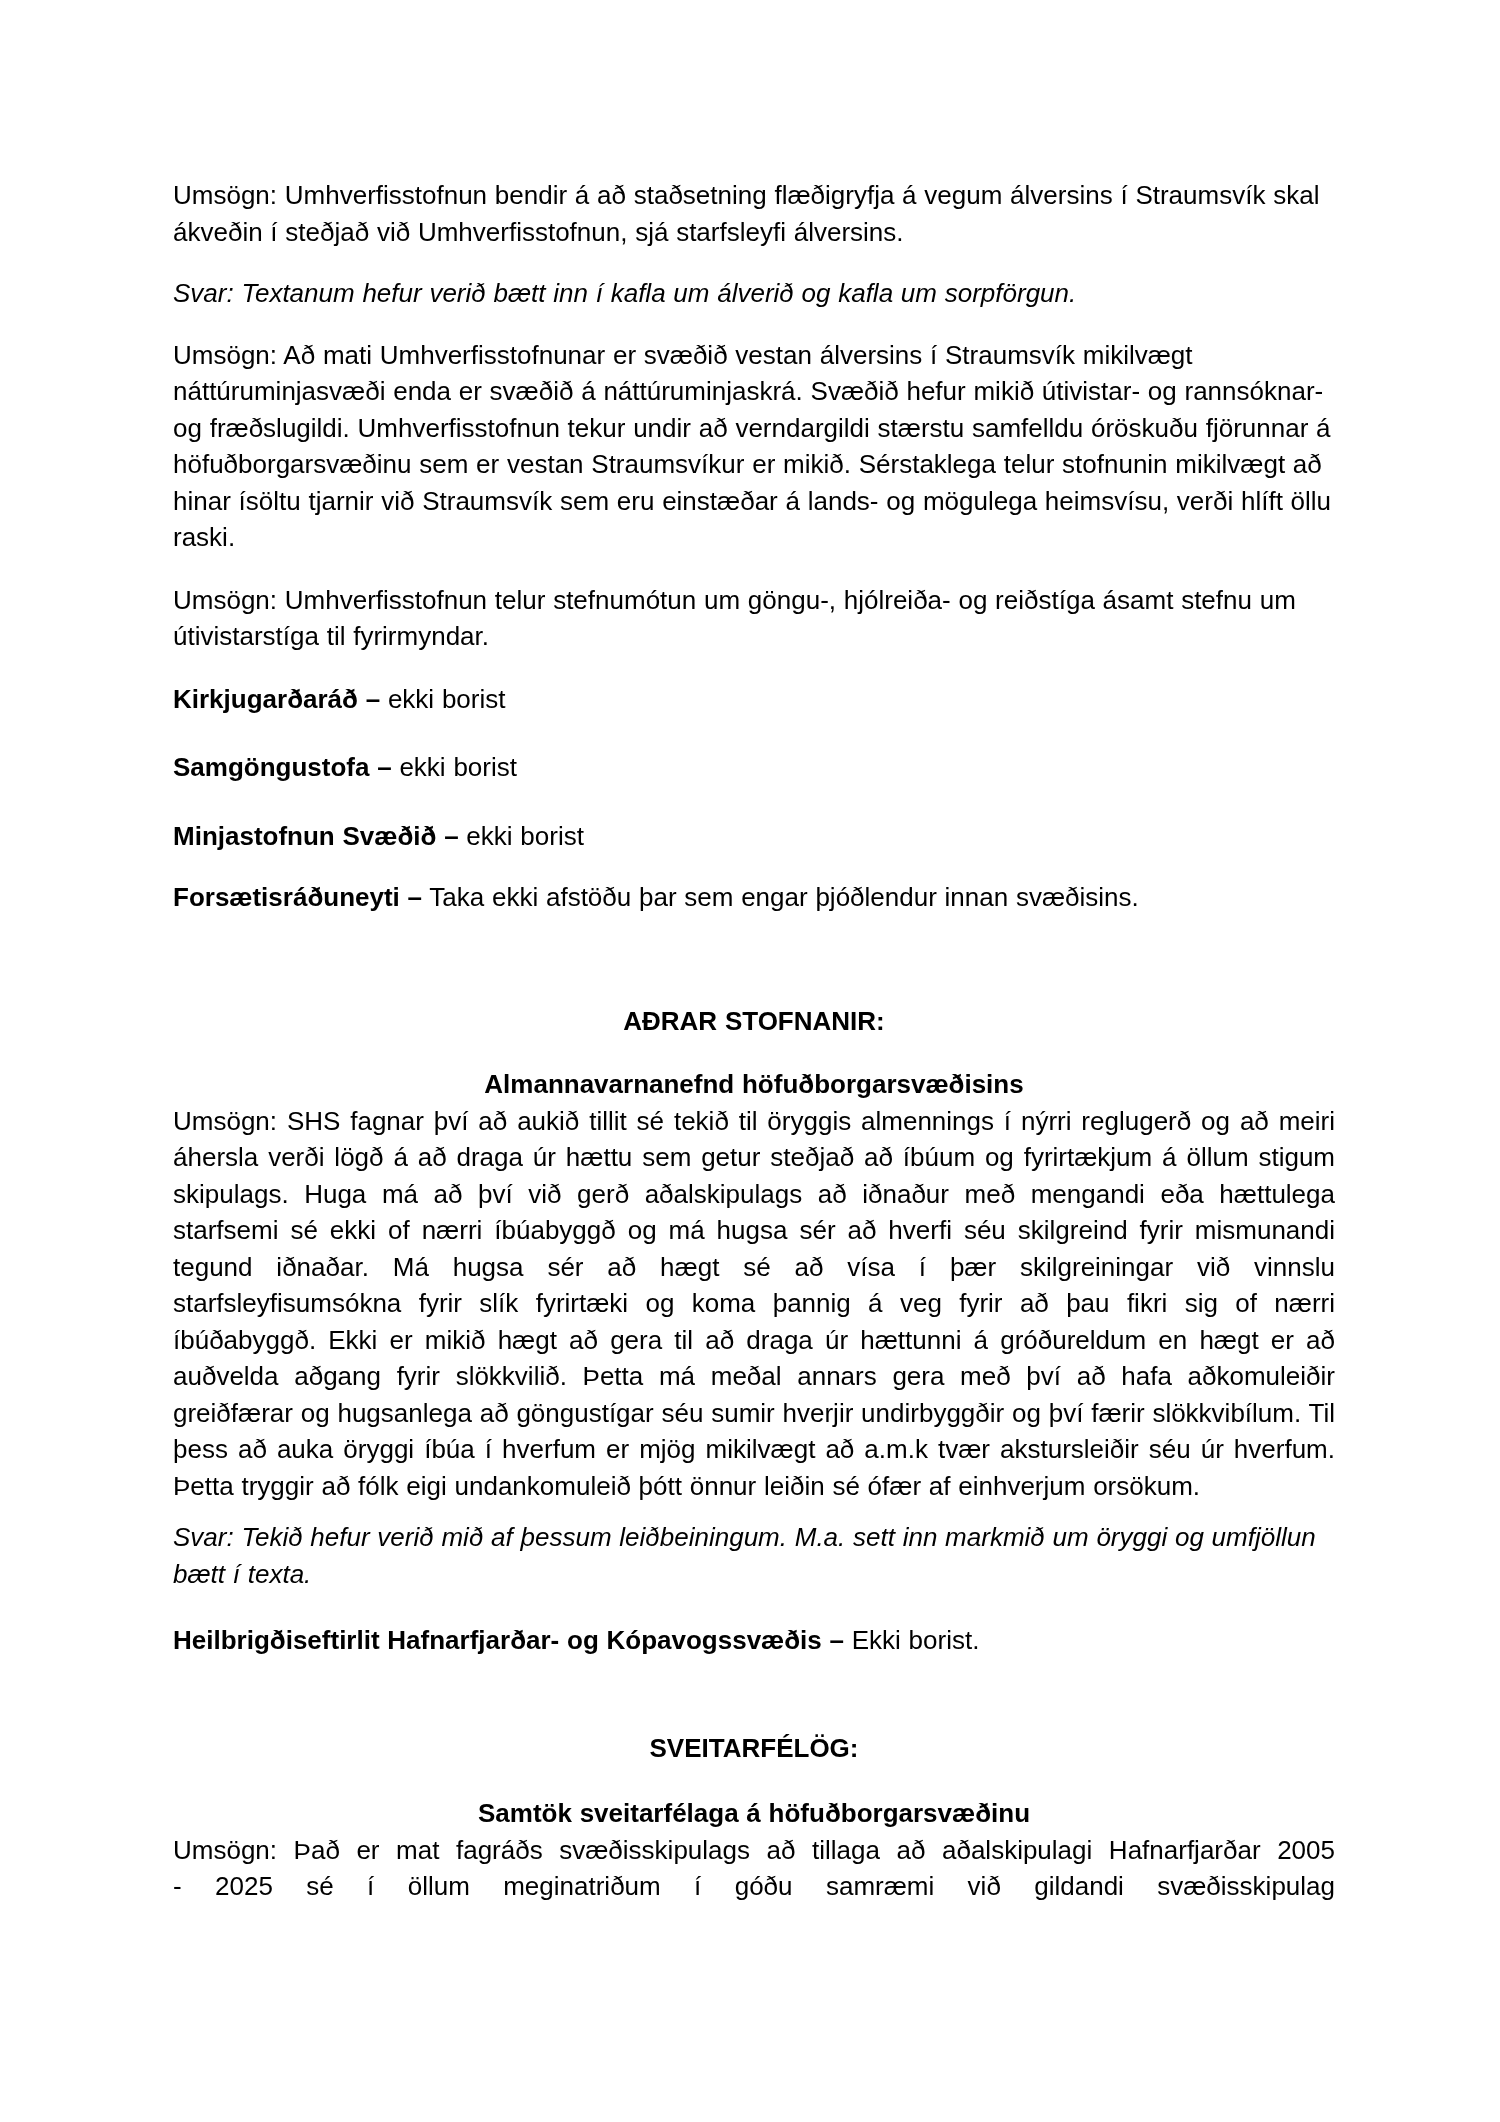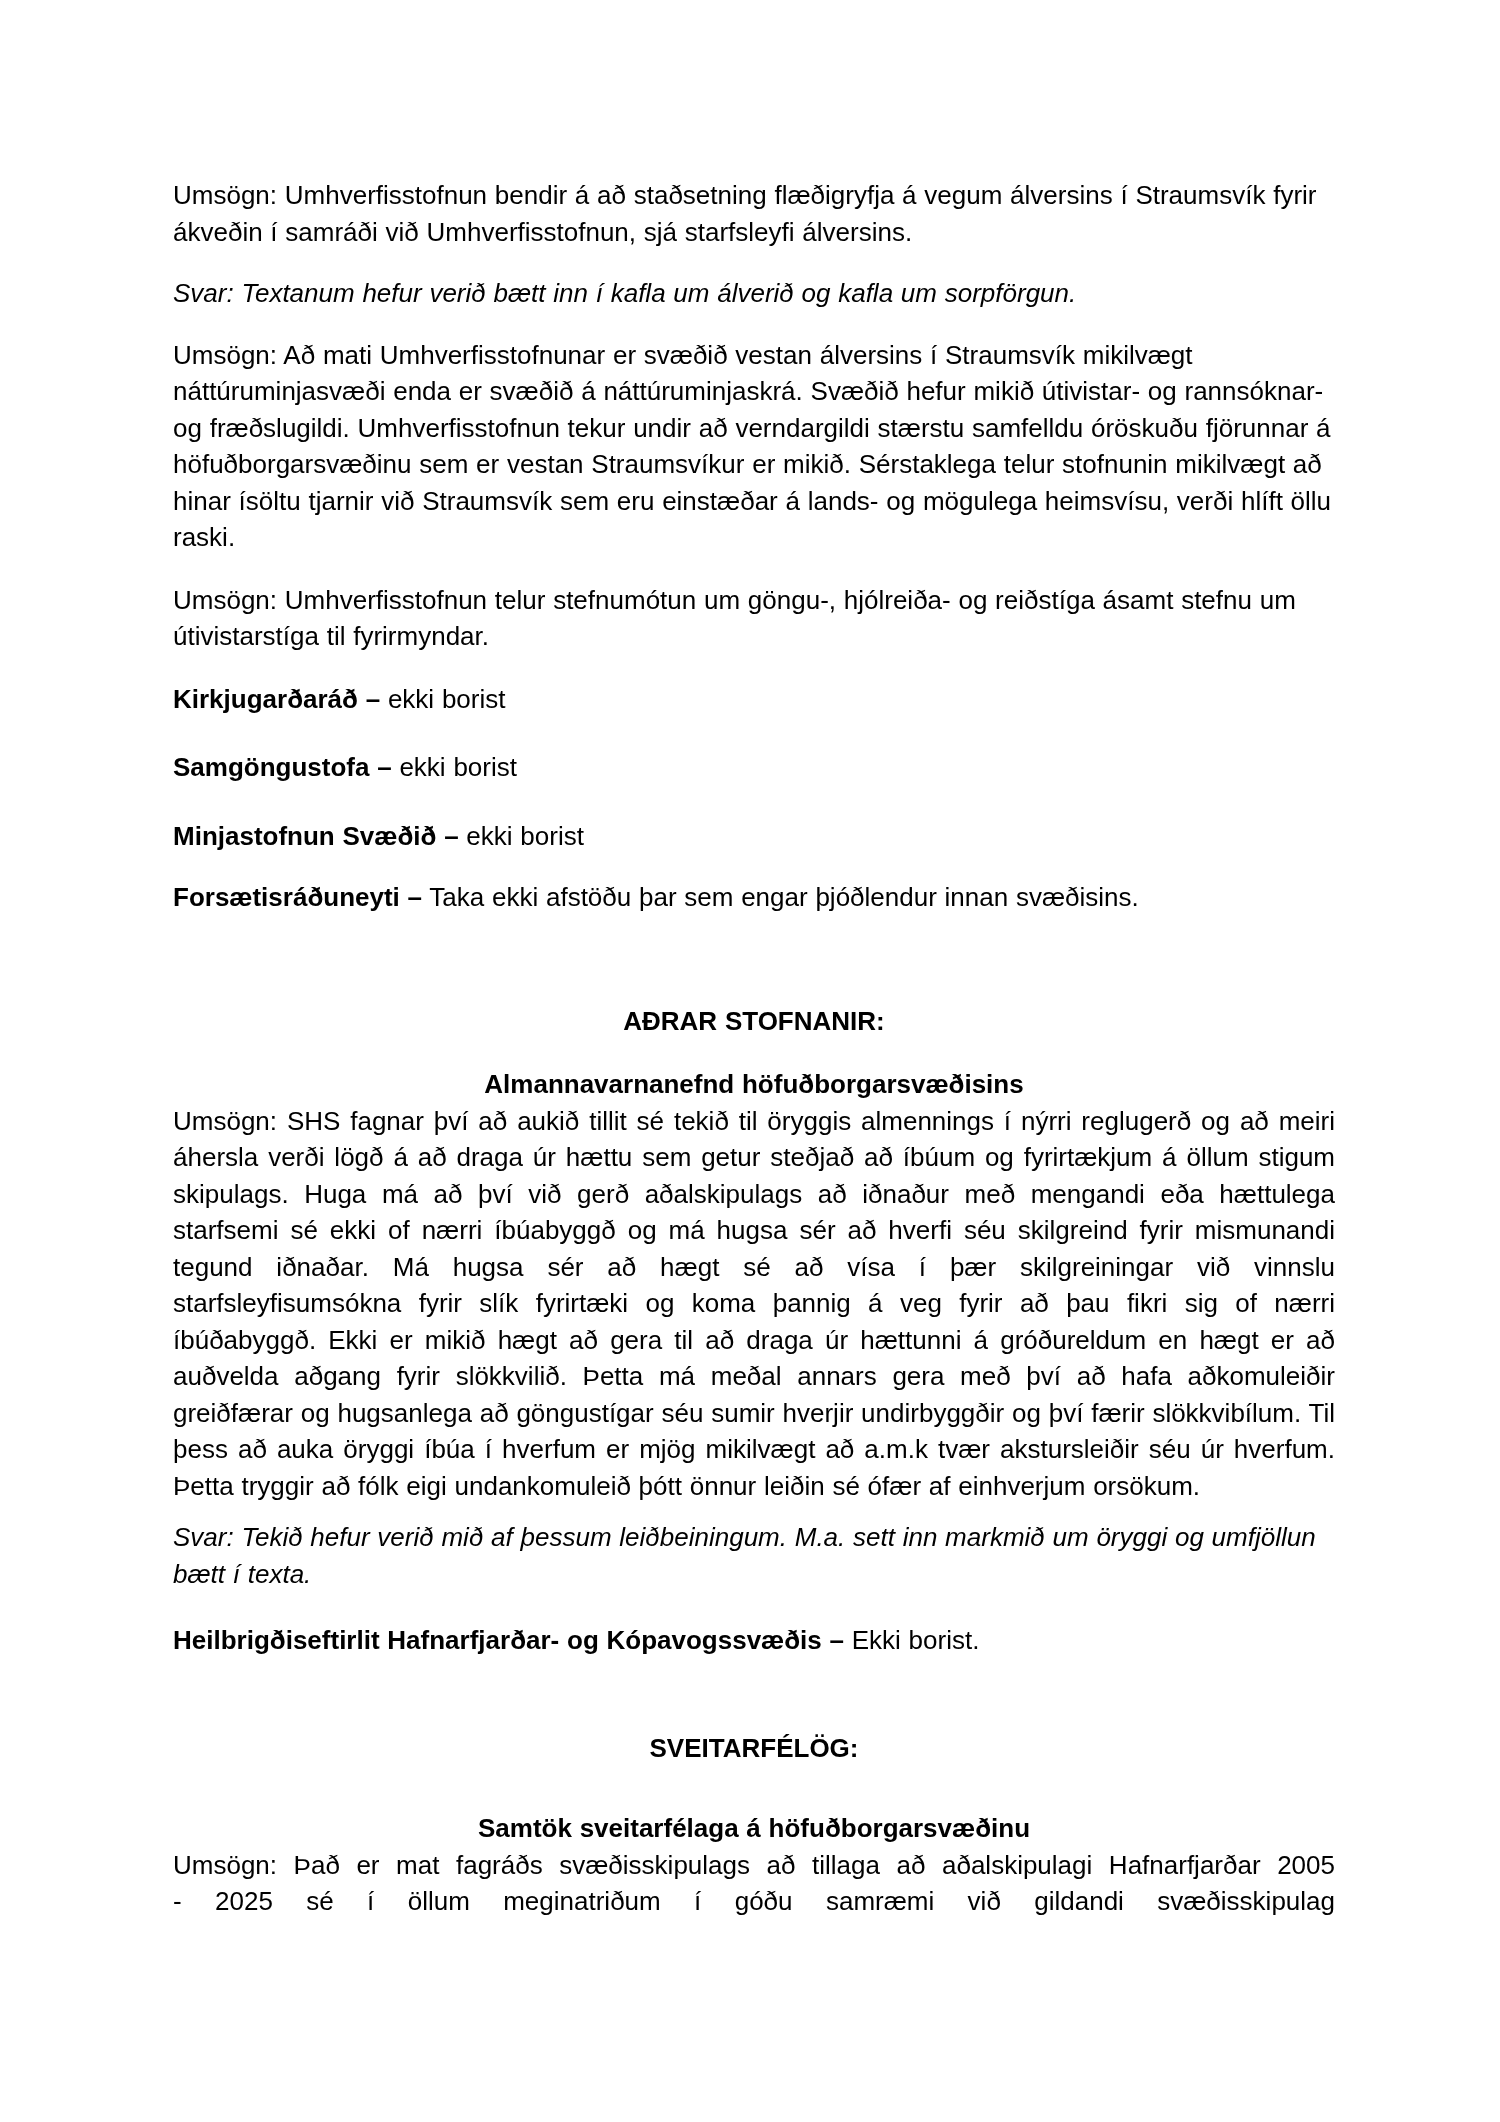--- a/index.html
+++ b/index.html
@@ -37,32 +37,32 @@
     white-space: pre-wrap;
     text-align: justify;
     -moz-text-align-last: justify;
     text-align-last: justify;
   }
   .mt15 { margin-top: 15px; }
   .mt24 { margin-top: 32px; }
   .mt25 { margin-top: 25px; }
   .mt26 { margin-top: 26px; }
   .mt27 { margin-top: 27px; }
-  .mt29 { margin-top: 44px; }
+  .mt29 { margin-top: 29px; }
   .mt30 { margin-top: 30px; }
   .mt71 { margin-top: 71px; }
   .mt87 { margin-top: 87px; }
 </style>
 </head>
 <body>
 
 <main class="page">
   <section class="content">
 
-    <p class="para">Umsögn: Umhverfisstofnun bendir á að staðsetning flæðigryfja á vegum álversins í Straumsvík fyrir ákveðin í samráði við Umhverfisstofnun, sjá starfsleyfi álversins.</p>
+    <p class="para">Umsögn: Umhverfisstofnun bendir á að staðsetning flæðigryfja á vegum álversins í Straumsvík skal ákveðin í steðjað við Umhverfisstofnun, sjá starfsleyfi álversins.</p>
 
     <p class="para it mt25">Svar: Textanum hefur verið bætt inn í kafla um álverið og kafla um sorpförgun.</p>
 
     <p class="para mt25">Umsögn: Að mati Umhverfisstofnunar er svæðið vestan álversins í Straumsvík mikilvægt náttúruminjasvæði enda er svæðið á náttúruminjaskrá. Svæðið hefur mikið útivistar- og rannsóknar- og fræðslugildi. Umhverfisstofnun tekur undir að verndargildi stærstu samfelldu óröskuðu fjörunnar á höfuðborgarsvæðinu sem er vestan Straumsvíkur er mikið. Sérstaklega telur stofnunin mikilvægt að hinar ísöltu tjarnir við Straumsvík sem eru einstæðar á lands- og mögulega heimsvísu, verði hlíft öllu raski.</p>
 
     <p class="para mt26">Umsögn: Umhverfisstofnun telur stefnumótun um göngu-, hjólreiða- og reiðstíga ásamt stefnu um útivistarstíga til fyrirmyndar.</p>
 
     <p class="para mt26">
       <span class="b">Kirkjugarðaráð –</span><span> ekki borist</span>
     </p>

